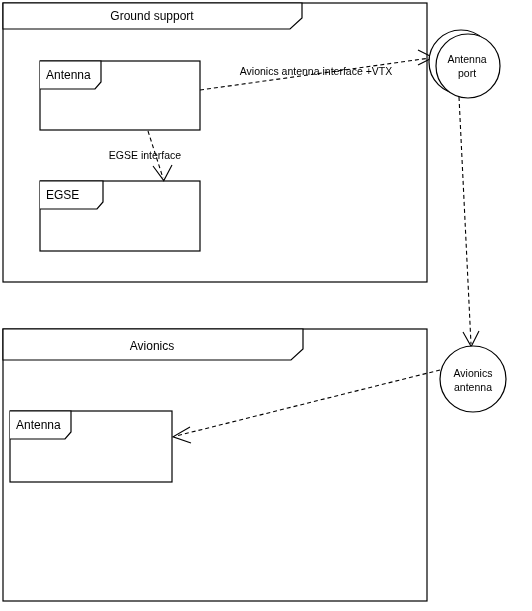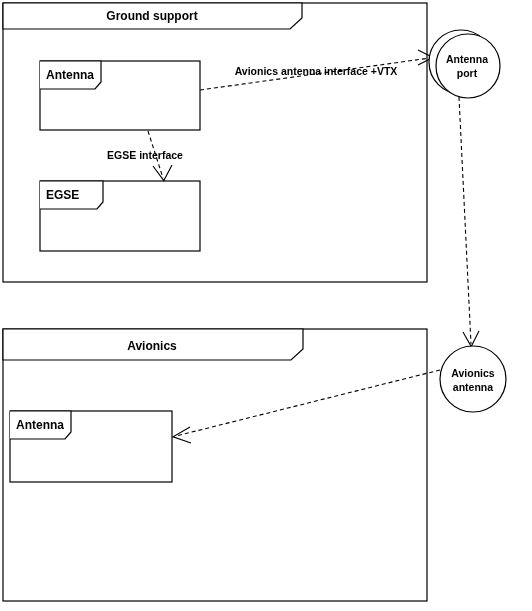--- a/index.html
+++ b/index.html
@@ -10,21 +10,20 @@
   body {
     width: 532px;
     height: 611px;
     font-family: "Liberation Sans", sans-serif;
     overflow: hidden;
   }
   #diagram-root {
     position: relative;
     width: 454px;
     height: 611px;
-    font-weight: bold;
   }
   svg#diagram-canvas {
     position: absolute;
     top: 0;
     left: 0;
     width: 532px;
     height: 611px;
   }
   .frame-outline,
   .box-outline {

